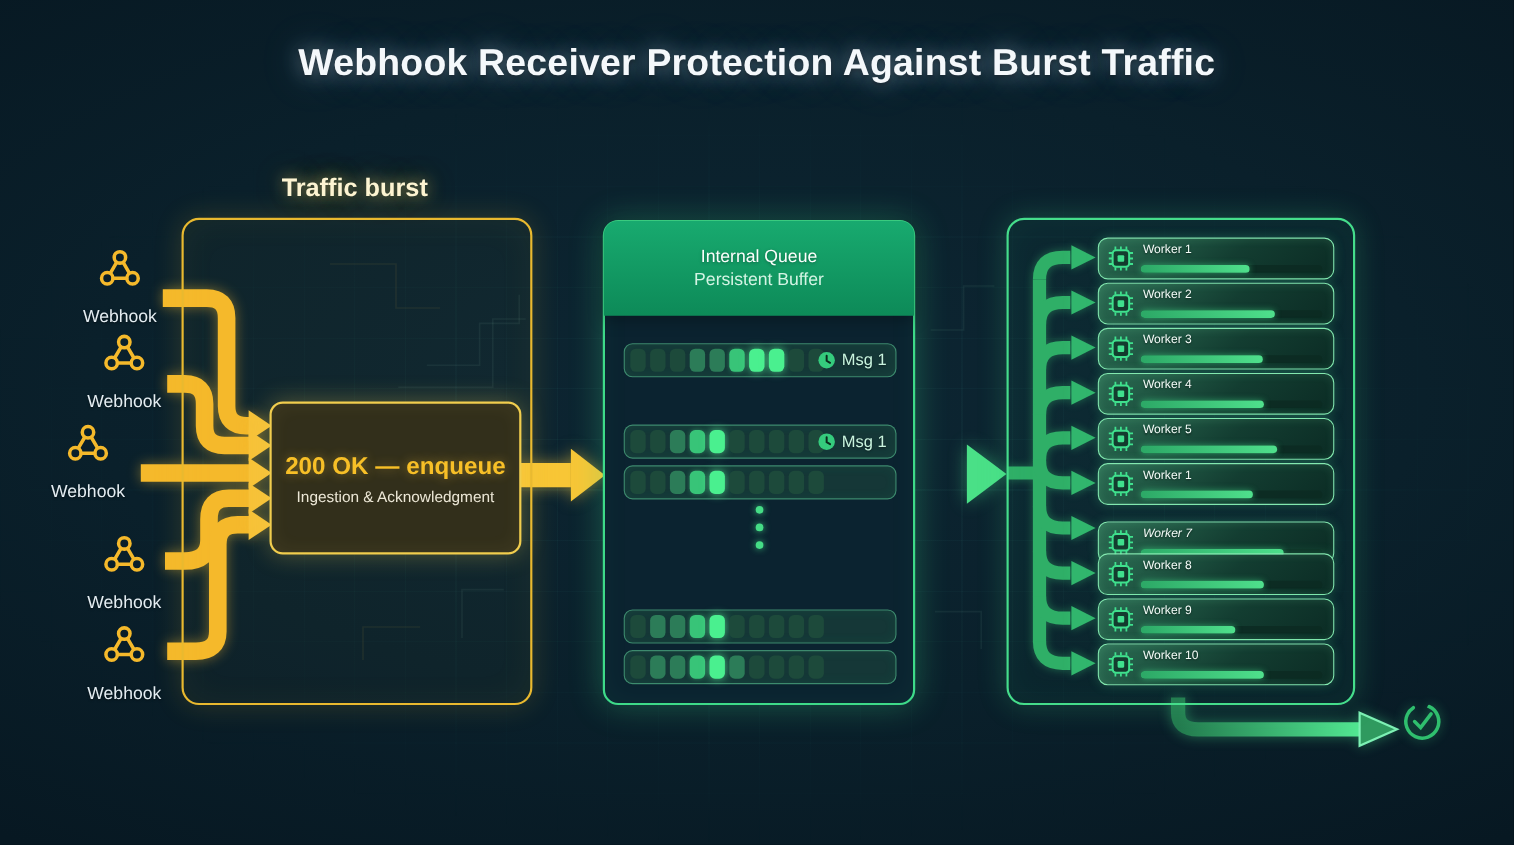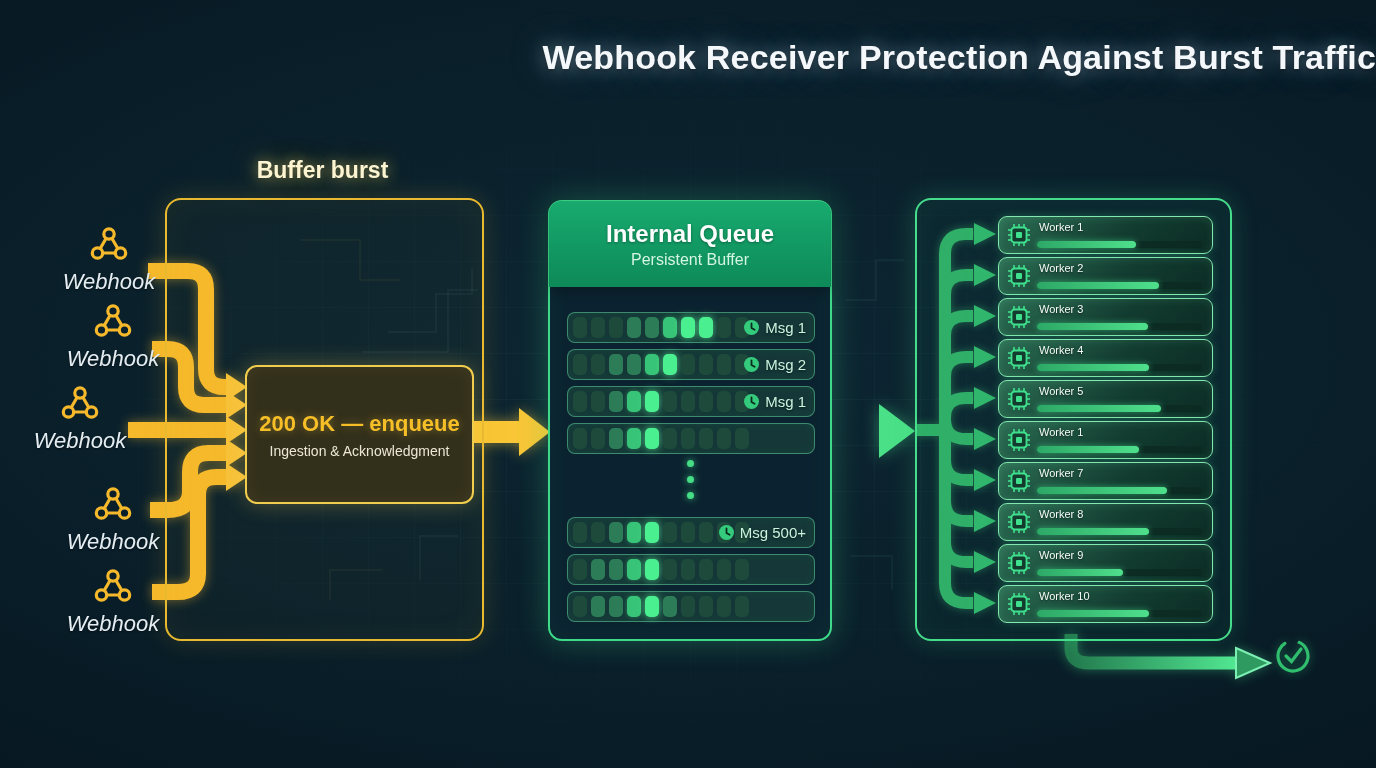--- a/index.html
+++ b/index.html
@@ -13,61 +13,61 @@
     background:
       repeating-linear-gradient(0deg, rgba(90,210,190,0.055) 0 1px, transparent 1px 46px),
       repeating-linear-gradient(90deg, rgba(90,210,190,0.055) 0 1px, transparent 1px 46px);
     -webkit-mask-image:radial-gradient(900px 420px at 50% 55%, #000 0%, transparent 85%);
             mask-image:radial-gradient(900px 420px at 50% 55%, #000 0%, transparent 85%);
     pointer-events:none;
   }
   .abs{position:absolute;}
   
   .title{
-    left:0;right:0;top:38px;text-align:right;font-size:34px;font-weight:800;color:#f4f8fb;
+    left:0;right:0;top:38px;text-align:center;font-size:34px;font-weight:800;color:#f4f8fb;
     letter-spacing:.2px;
     text-shadow:0 0 18px rgba(210,235,255,.45),0 0 40px rgba(160,210,255,.25),0 2px 4px rgba(0,0,0,.55);
   }
   .subtitle{
     left:0;right:0;top:86px;text-align:center;font-size:19px;color:#8da3ae;
     text-shadow:0 1px 2px rgba(0,0,0,.4);
   }
   
   .inbound-label{
     left:165px;width:315px;top:157px;text-align:center;font-size:23px;font-weight:800;color:#fdf4d2;
     text-shadow:0 0 14px rgba(250,215,100,.6),0 0 30px rgba(250,200,70,.35);
   }
   .inbound-box{
     left:165px;top:198px;width:315px;height:439px;border:2px solid #e9b92f;border-radius:16px;
     background:rgba(250,205,70,0.025);
     box-shadow:0 0 26px rgba(245,195,50,.16), inset 0 0 34px rgba(245,195,50,.05);
   }
   .webhook-item{width:120px;text-align:center;}
-  .webhook-item .lbl{margin-top:2px;font-size:22px;color:#e4edf2;text-shadow:0 1px 2px rgba(0,0,0,.5);font-style:italic;}
+  .webhook-item .lbl{margin-top:12px;font-size:16px;color:#e4edf2;text-shadow:0 1px 2px rgba(0,0,0,.5);}
   .ack-box{
     left:245px;top:365px;width:225px;height:135px;border:2px solid #f1cd4e;border-radius:12px;
     background:#322f1b;
     box-shadow:0 0 22px rgba(242,205,80,.30), inset 0 0 18px rgba(250,220,120,.07);
     display:flex;flex-direction:column;align-items:center;justify-content:center;gap:6px;
   }
   .ack-title{font-size:22px;font-weight:800;color:#f7bf27;text-shadow:0 0 10px rgba(250,200,60,.45);}
   .ack-sub{font-size:14px;color:#ece7d6;}
   
   .queue-panel{
     left:548px;top:200px;width:280px;height:437px;border:2px solid #3eda89;border-radius:14px;
     background:#0b2330;
     box-shadow:0 0 30px rgba(62,218,137,.30), inset 0 0 26px rgba(62,218,137,.05);
   }
   .queue-header{
     position:absolute;left:-1px;top:-1px;right:-1px;height:86px;border-radius:12px 12px 0 0;
     background:linear-gradient(180deg,#18aa6f,#0d8a58);
     display:flex;flex-direction:column;align-items:center;justify-content:center;gap:3px;
     box-shadow:0 4px 14px rgba(0,0,0,.25);
   }
-  .queue-title{font-size:24px;font-weight:700;color:#fbfefc;text-shadow:0 1px 3px rgba(0,0,0,.35);}
+  .queue-title{font-size:16px;font-weight:400;color:#fbfefc;text-shadow:0 1px 3px rgba(0,0,0,.35);}
   .queue-sub{font-size:16px;color:#d4f4e4;}
   .queue-body{position:absolute;left:17px;top:110px;width:246px;height:308px;}
   .qrow{
     position:absolute;left:0;width:246px;height:29px;border-radius:8px;
     background:rgba(34,80,64,.45);border:1px solid rgba(96,210,156,.55);
     box-shadow:inset 0 0 10px rgba(40,160,110,.12);
   }
   .qsegs{position:absolute;left:5px;top:0;bottom:0;display:flex;align-items:center;gap:4px;}
   .qseg{width:14px;height:21px;border-radius:5px;}
   .qlabel{
@@ -192,21 +192,21 @@
     </g>
 
     <g stroke="#2fbf6e" stroke-width="3.2" fill="none" stroke-linecap="round" style="filter:drop-shadow(0 0 5px rgba(60,210,130,.45));">
       <circle cx="1293" cy="656" r="15" pathLength="100" stroke-dasharray="84 16" transform="rotate(-65 1293 656)"></circle>
       <path d="M1286,656 l5.5,5.5 L1301,649"></path>
     </g>
   </svg>
 
   <div class="abs title">Webhook Receiver Protection Against Burst Traffic</div>
 
-  <div class="abs inbound-label">Buffer burst</div>
+  <div class="abs inbound-label">Traffic burst</div>
   <div class="abs inbound-box"></div>
   <div class="abs" id="webhooks" style="left:0;top:0;">
       <div class="webhook-item abs" style="left: 49px; top: 225px;"><svg width="42" height="38" viewBox="0 0 42 38">
           <g stroke="#f5b92b" stroke-width="3.2" fill="none" stroke-linecap="round">
             <circle cx="21" cy="9" r="5.2"></circle>
             <circle cx="9.5" cy="28" r="5.2"></circle>
             <circle cx="32.5" cy="28" r="5.2"></circle>
             <path d="M18,13.5 L12.5,23"></path>
             <path d="M24,13.5 L29.5,23"></path>
             <path d="M15,28 H27"></path>
@@ -279,41 +279,20 @@
             <span class="qseg" style="background: rgb(29, 74, 59);"></span>
           </div>
           <div class="qlabel">
             <svg width="17" height="17" viewBox="0 0 17 17">
               <circle cx="8.5" cy="8.5" r="7.5" fill="#35cb7d"></circle>
               <path d="M8.5 4.5 V9 L11.6 10.8" stroke="#0b2b1d" stroke-width="1.8" fill="none" stroke-linecap="round"></path>
             </svg>
             <span>Msg 1</span>
           </div>
         </div>
-        <div class="qrow" style="top: 37px;">
-          <div class="qsegs">
-            <span class="qseg" style="background: rgb(29, 74, 59);"></span>
-            <span class="qseg" style="background: rgb(29, 74, 59);"></span>
-            <span class="qseg" style="background: rgb(44, 124, 88);"></span>
-            <span class="qseg" style="background: rgb(44, 124, 88);"></span>
-            <span class="qseg" style="background: rgb(56, 196, 120); box-shadow: rgba(70, 210, 130, 0.45) 0px 0px 5px;"></span>
-            <span class="qseg" style="background: rgb(74, 240, 143); box-shadow: rgba(90, 245, 155, 0.75) 0px 0px 9px;"></span>
-            <span class="qseg" style="background: rgb(29, 74, 59);"></span>
-            <span class="qseg" style="background: rgb(29, 74, 59);"></span>
-            <span class="qseg" style="background: rgb(29, 74, 59);"></span>
-            <span class="qseg" style="background: rgb(29, 74, 59);"></span>
-          </div>
-          <div class="qlabel">
-            <svg width="17" height="17" viewBox="0 0 17 17">
-              <circle cx="8.5" cy="8.5" r="7.5" fill="#35cb7d"></circle>
-              <path d="M8.5 4.5 V9 L11.6 10.8" stroke="#0b2b1d" stroke-width="1.8" fill="none" stroke-linecap="round"></path>
-            </svg>
-            <span>Msg 2</span>
-          </div>
-        </div>
         <div class="qrow" style="top: 74px;">
           <div class="qsegs">
             <span class="qseg" style="background: rgb(29, 74, 59);"></span>
             <span class="qseg" style="background: rgb(29, 74, 59);"></span>
             <span class="qseg" style="background: rgb(44, 124, 88);"></span>
             <span class="qseg" style="background: rgb(56, 196, 120); box-shadow: rgba(70, 210, 130, 0.45) 0px 0px 5px;"></span>
             <span class="qseg" style="background: rgb(74, 240, 143); box-shadow: rgba(90, 245, 155, 0.75) 0px 0px 9px;"></span>
             <span class="qseg" style="background: rgb(29, 74, 59);"></span>
             <span class="qseg" style="background: rgb(29, 74, 59);"></span>
             <span class="qseg" style="background: rgb(29, 74, 59);"></span>
@@ -340,41 +319,20 @@
             <span class="qseg" style="background: rgb(29, 74, 59);"></span>
             <span class="qseg" style="background: rgb(29, 74, 59);"></span>
             <span class="qseg" style="background: rgb(29, 74, 59);"></span>
           </div>
         </div>
         <div class="qdots" style="top: 148px;">
           <i></i>
           <i></i>
           <i></i>
         </div>
-        <div class="qrow" style="top: 205px;">
-          <div class="qsegs">
-            <span class="qseg" style="background: rgb(29, 74, 59);"></span>
-            <span class="qseg" style="background: rgb(29, 74, 59);"></span>
-            <span class="qseg" style="background: rgb(44, 124, 88);"></span>
-            <span class="qseg" style="background: rgb(56, 196, 120); box-shadow: rgba(70, 210, 130, 0.45) 0px 0px 5px;"></span>
-            <span class="qseg" style="background: rgb(74, 240, 143); box-shadow: rgba(90, 245, 155, 0.75) 0px 0px 9px;"></span>
-            <span class="qseg" style="background: rgb(29, 74, 59);"></span>
-            <span class="qseg" style="background: rgb(29, 74, 59);"></span>
-            <span class="qseg" style="background: rgb(29, 74, 59);"></span>
-            <span class="qseg" style="background: rgb(29, 74, 59);"></span>
-            <span class="qseg" style="background: rgb(29, 74, 59);"></span>
-          </div>
-          <div class="qlabel">
-            <svg width="17" height="17" viewBox="0 0 17 17">
-              <circle cx="8.5" cy="8.5" r="7.5" fill="#35cb7d"></circle>
-              <path d="M8.5 4.5 V9 L11.6 10.8" stroke="#0b2b1d" stroke-width="1.8" fill="none" stroke-linecap="round"></path>
-            </svg>
-            <span>Msg 500+</span>
-          </div>
-        </div>
         <div class="qrow" style="top: 242px;">
           <div class="qsegs">
             <span class="qseg" style="background: rgb(29, 74, 59);"></span>
             <span class="qseg" style="background: rgb(44, 124, 88);"></span>
             <span class="qseg" style="background: rgb(44, 124, 88);"></span>
             <span class="qseg" style="background: rgb(56, 196, 120); box-shadow: rgba(70, 210, 130, 0.45) 0px 0px 5px;"></span>
             <span class="qseg" style="background: rgb(74, 240, 143); box-shadow: rgba(90, 245, 155, 0.75) 0px 0px 9px;"></span>
             <span class="qseg" style="background: rgb(29, 74, 59);"></span>
             <span class="qseg" style="background: rgb(29, 74, 59);"></span>
             <span class="qseg" style="background: rgb(29, 74, 59);"></span>
@@ -538,21 +496,21 @@
             <path d="M20,17 H23"></path>
             <rect x="4.5" y="4.5" width="15" height="15" rx="3" fill="rgba(10,42,32,.65)" stroke-width="1.8"></rect>
             <rect x="9" y="9" width="6" height="6" rx="1" fill="#3fe08d" stroke="none"></rect>
           </g>
         </svg>
         <div class="wlbl">Worker 1</div>
         <div class="wtrack">
           <div class="wfill" style="width: 62%;"></div>
         </div>
       </div>
-      <div class="worker-card" style="top: 246px;">
+      <div class="worker-card" style="top: 258px; font-style: italic;">
         <svg width="24" height="24" viewBox="0 0 24 24" class="chip" style="position: absolute; left: 8px; top: 6px;">
           <g stroke="#3fe08d" stroke-width="1.6">
             <path d="M7,1 V4"></path>
             <path d="M7,20 V23"></path>
             <path d="M1,7 H4"></path>
             <path d="M20,7 H23"></path>
             <path d="M12,1 V4"></path>
             <path d="M12,20 V23"></path>
             <path d="M1,12 H4"></path>
             <path d="M20,12 H23"></path>

